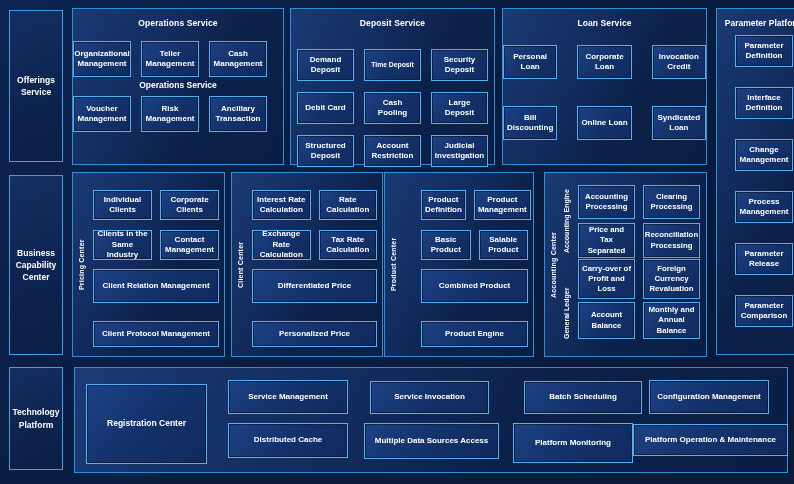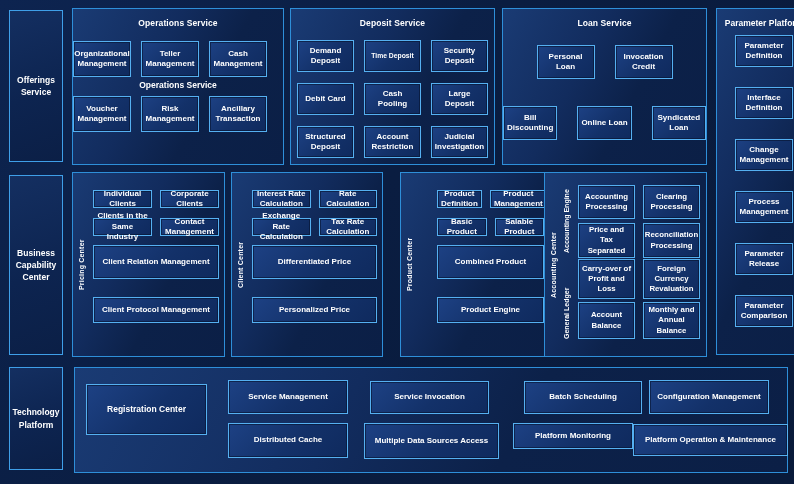--- a/index.html
+++ b/index.html
@@ -29,79 +29,79 @@
     font-weight:bold;font-size:8px;line-height:1.3;padding:2px 3px;
   }
   
   #panel-operations{left:72px;top:8px;width:212px;height:157px;}
   #panel-deposit{left:290px;top:8px;width:205px;height:157px;}
   #panel-loan{left:502px;top:8px;width:205px;height:157px;}
   #panel-param{left:716px;top:8px;width:96px;height:347px;}
   
   #panel-pricing{left:72px;top:172px;width:153px;height:185px;}
   #panel-client{left:231px;top:172px;width:152px;height:185px;}
-  #panel-product{left:400px;top:172px;width:150px;height:185px;padding-left:16px;}
+  #panel-product{left:384px;top:172px;width:150px;height:185px;padding-left:16px;}
   #panel-accounting{left:544px;top:172px;width:163px;height:185px;}
   
   #panel-tech{left:74px;top:367px;width:714px;height:106px;}
   
   #rail-offerings{top:10px;height:152px;}
   #rail-business{top:175px;height:180px;}
   #rail-technology{top:367px;height:103px;}
   
   .ops-row{display:flex;justify-content:flex-start;gap:10px;}
   .ops-row .box{width:58px;height:36px;}
   .ops-row-1{margin-top:13px;}
   .ops-mid-label{text-align:center;font-weight:bold;font-size:8.5px;margin-top:3px;}
   .ops-row-2{margin-top:6px;}
   
-  .dep-grid{display:grid;grid-template-columns:repeat(3,57px);gap:11px 10px;justify-content:center;margin-top:12px;}
+  .dep-grid{display:grid;grid-template-columns:repeat(3,57px);gap:11px 10px;justify-content:center;margin-top:21px;}
   .dep-grid .box{height:32px;}
   .dep-grid .box:nth-child(2){font-size:6.8px;}
   
   .loan-row{display:flex;justify-content:center;gap:20px;}
   .loan-row .box{width:58px;height:34px;}
   .loan-row-1{margin-top:17px;}
   .loan-row-2{margin-top:27px;}
   
   .param-title{text-align:center;font-weight:bold;font-size:8.5px;line-height:1.9;padding:6px 6px 2px;}
   .param-stack{display:flex;flex-direction:column;align-items:center;gap:20px;margin-top:2px;}
   .param-stack .box{width:58px;height:32px;}
   
   .vlabel{
     position:absolute;top:0;bottom:0;display:flex;align-items:center;justify-content:center;
     writing-mode:vertical-rl;transform:rotate(180deg);
     font-weight:bold;font-size:7px;letter-spacing:.2px;white-space:nowrap;
   }
   .vlabel-outer{left:2px;width:12px;}
   .mid-content{margin:0 5px 0 20px;}
   .mid-row{display:grid;grid-template-columns:1fr 1fr;gap:8px;}
-  .mid-row .box{height:18px;}
+  .mid-row .box{height:30px;}
   .mid-row-1{padding-top:17px;}
   .mid-row-2{margin-top:10px;}
   .wide-box{height:34px;margin-top:9px;}
   .wide-box-2{height:26px;margin-top:18px;}
   
   .vlabel-inner{position:absolute;left:15px;width:12px;display:flex;align-items:center;justify-content:center;
     writing-mode:vertical-rl;transform:rotate(180deg);font-weight:bold;font-size:7px;white-space:nowrap;}
   #vlabel-engine{top:8px;height:80px;}
   #vlabel-ledger{top:96px;height:88px;}
   .acct-grid{display:grid;grid-template-columns:57px 57px;column-gap:8px;margin-left:33px;margin-right:7px;}
   .acct-grid-engine{margin-top:12px;grid-template-rows:34px 35px;row-gap:4px;}
   .acct-grid-ledger{margin-top:1px;grid-template-rows:40px 37px;row-gap:3px;}
   .acct-grid .box{font-size:7.8px;}
   
   #panel-tech .box{position:absolute;}
-  #tech-registration{left:11px;top:16px;width:121px;height:51px;font-size:8.5px;}
+  #tech-registration{left:11px;top:16px;width:121px;height:80px;font-size:8.5px;}
   #tech-svc-mgmt{left:153px;top:12px;width:120px;height:34px;}
   #tech-dist-cache{left:153px;top:55px;width:120px;height:35px;}
   #tech-svc-invoc{left:295px;top:13px;width:119px;height:33px;}
   #tech-multi-data{left:289px;top:55px;width:135px;height:36px;}
   #tech-batch{left:438px;top:13px;width:118px;height:33px;margin-left:11px;}
-  #tech-plat-mon{left:438px;top:55px;width:120px;height:26px;}
+  #tech-plat-mon{left:438px;top:55px;width:120px;height:40px;}
   #tech-config{left:574px;top:12px;width:120px;height:34px;}
   #tech-plat-op{left:558px;top:56px;width:155px;height:32px;}
 </style>
 </head>
 <body>
 
 <div class="canvas">
 
   <div class="rail" id="rail-offerings">
     <span>Offerings Service</span>
@@ -140,20 +140,21 @@
       <div class="box">Structured Deposit</div>
       <div class="box">Account Restriction</div>
       <div class="box">Judicial Investigation</div>
     </div>
   </div>
 
   <div class="panel" id="panel-loan">
     <div class="panel-title">Loan Service</div>
     <div class="loan-row loan-row-1">
       <div class="box">Personal Loan</div>
+      <div class="box">Corporate Loan</div>
       <div class="box">Invocation Credit</div>
     </div>
     <div class="loan-row loan-row-2">
       <div class="box">Bill Discounting</div>
       <div class="box">Online Loan</div>
       <div class="box">Syndicated Loan</div>
     </div>
   </div>
 
   <div class="panel" id="panel-param">

